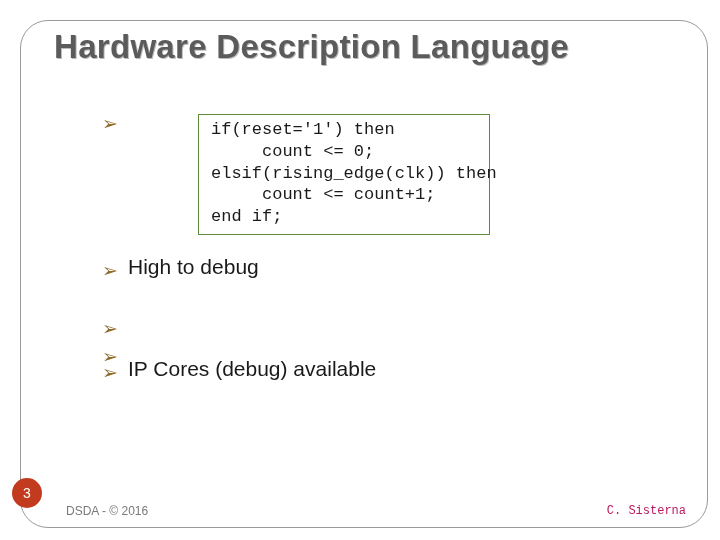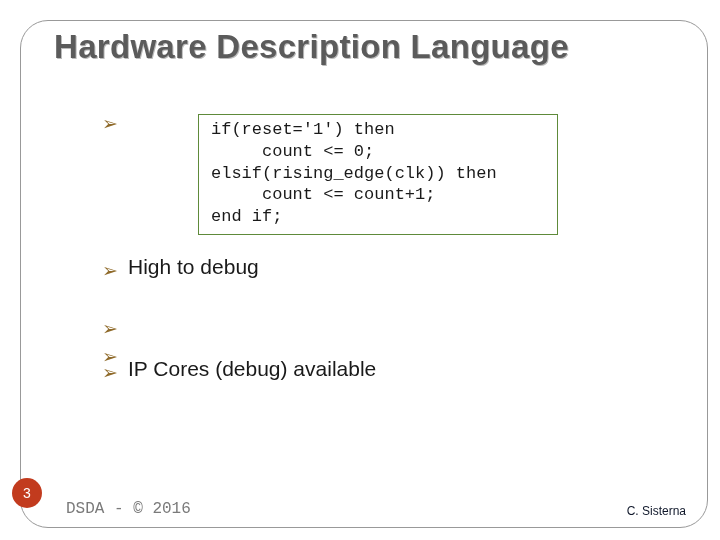--- a/index.html
+++ b/index.html
@@ -53,50 +53,50 @@
   }
   .codebox {
     margin: 8px 0 18px 100px;
     border: 1.6px solid #5e8a3a;
     padding: 4px 10px 6px 10px;
     font-family: "Courier New", monospace;
     font-size: 17px;
     color: #1a1a1a;
     line-height: 1.28;
     white-space: pre;
-    width: 360px;
+    width: 292px;
   }
   .page-badge {
     position: absolute;
     left: 6px;
     bottom: 34px;
     width: 30px;
     height: 30px;
     border-radius: 50%;
     background: #c23b1e;
     color: #fff;
     font-size: 14px;
     display: flex;
     align-items: center;
     justify-content: center;
   }
   .footer-left {
     position: absolute;
     left: 60px;
     bottom: 24px;
-    font-size: 16px;
+    font-size: 12px;
     color: #7a7a7a;
-    font-family: Liberation Mono, monospace;
   }
   .footer-right {
     position: absolute;
     right: 36px;
     bottom: 24px;
     font-size: 12px;
-    color: #0f172a;
+    color: #be185d;
+    font-family: Liberation Mono, monospace;
   }
   .gapA { height: 18px; }
   .gapB { height: 6px; }
 </style>
 </head>
 <body>
 
 <div class="slide-border"></div>
 
 <div class="title">Hardware Description Language</div>

